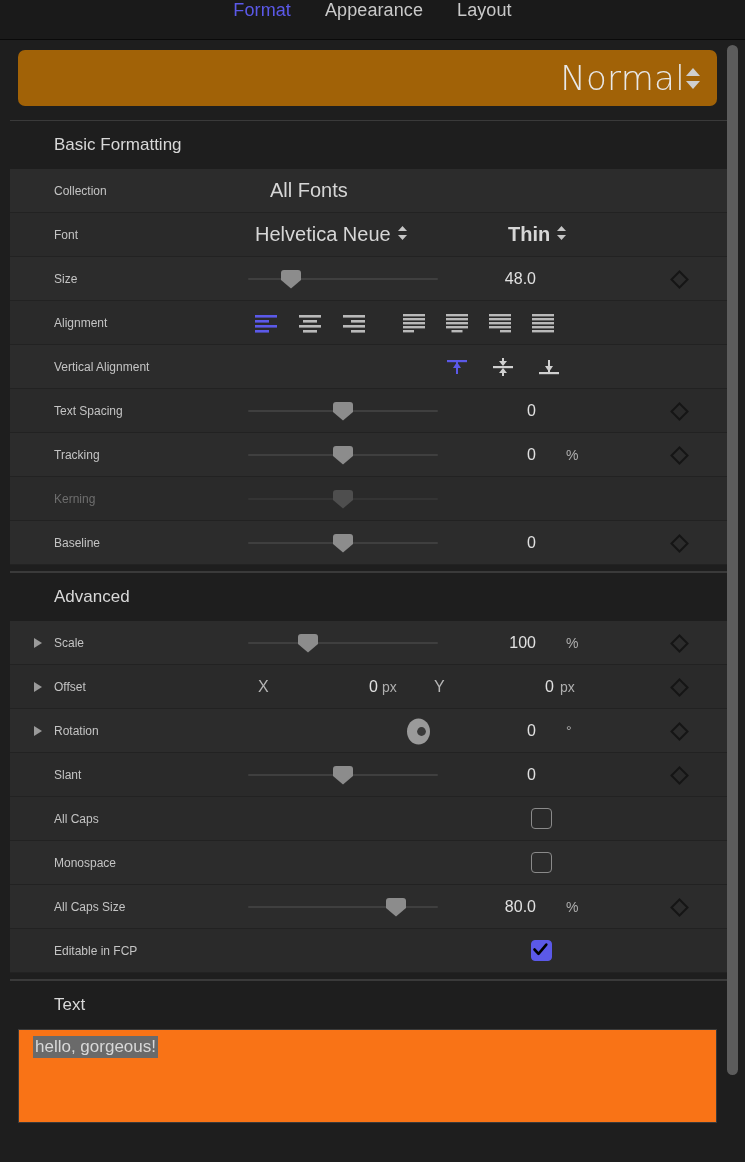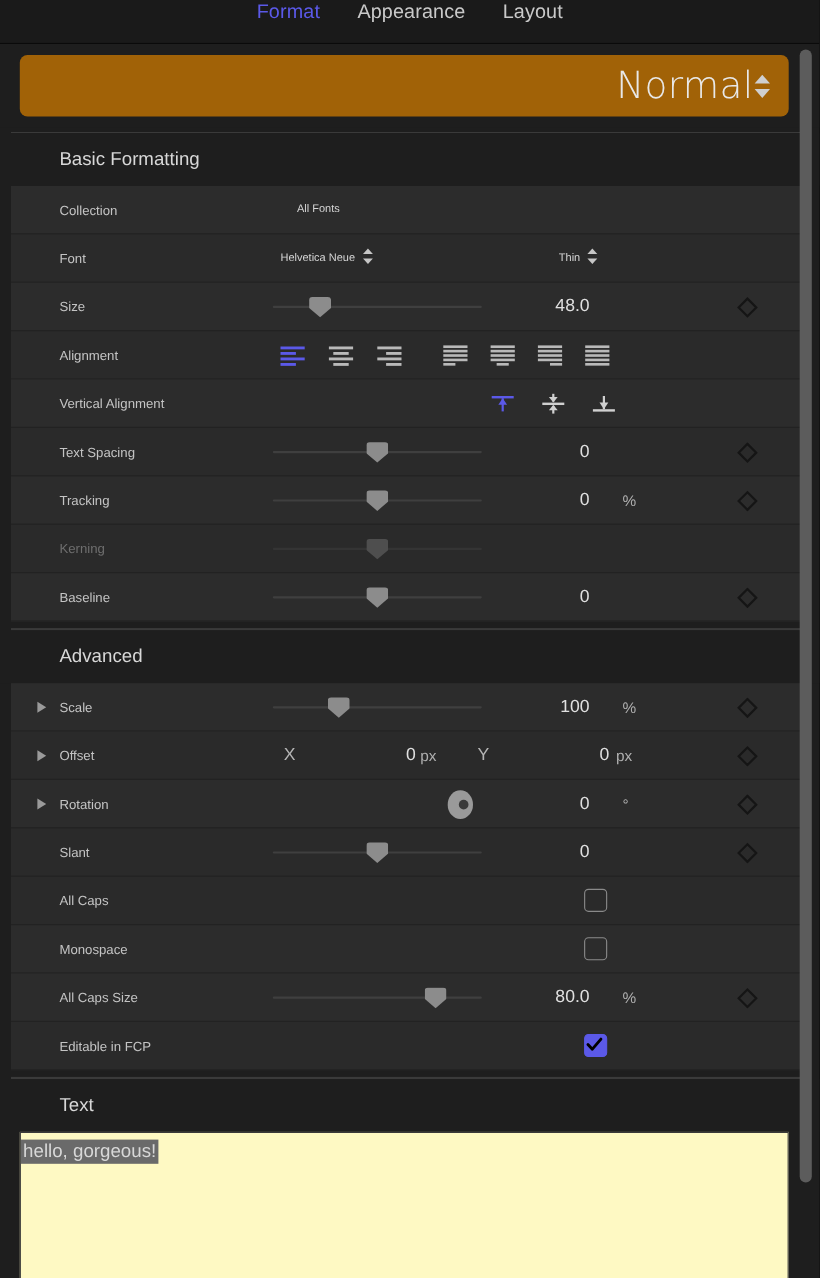--- a/index.html
+++ b/index.html
@@ -124,21 +124,21 @@
   .unit { font-size: 14px; color: #aeaeae; }
   .v-main { left: 416px; width: 110px; }
   .v-unit { left: 556px; width: 30px; text-align: left; }
 
   
   .kf { position: absolute; left: 660px; top: 13px; width: 19px; height: 19px; }
 
   
   .popval {
     position: absolute;
-    font-size: 10px; color: #d6d6d6;
+    font-size: 20px; color: #d6d6d6;
     display: flex; align-items: center; gap: 6px;
   }
 
   
   .aligngrp { position: absolute; display: flex; align-items: center; }
   .aicon { width: 26px; height: 20px; display: block; }
 
   
   .cbox {
     position: absolute; left: 521px; top: 11px;
@@ -147,24 +147,24 @@
   }
   .cbox.on { background: #5b59e8; border-color: #5b59e8; }
 
   
   .dial { position: absolute; left: 394px; top: 8px; width: 29px; height: 29px; }
 
   
   .textsec { background: #1e1e1e; }
   .textbox {
     margin: 0 28px 0 18px;
-    height: 134px;
-    background: #fef9c3;
+    height: 94px;
+    background: #f97316;
     border: 1px solid #3a3a3a;
-    padding: 6px 4px 0 0;
+    padding: 6px 4px 0 14px;
   }
   .textbox .sel {
     display: inline-block;
     font-size: 17px;
     color: #d8d8d8;
     background: #6a6a6a;
     padding: 1px 2px;
   }
 
   
@@ -216,21 +216,21 @@
       <div class="name">Font</div>
       <div class="popval" style="left:245px;">
         <span>Helvetica Neue</span>
         <span>
           <svg width="11" height="16" viewBox="0 0 11 16">
               <path d="M5.5 1 L10 6 L1 6 Z" fill="#c6c6c6"></path>
               <path d="M5.5 15 L1 10 L10 10 Z" fill="#c6c6c6"></path>
             </svg>
         </span>
       </div>
-      <div class="popval" style="left:498px;">
+      <div class="popval" style="left:498px;font-weight:bold;">
         <span>Thin</span>
         <span>
           <svg width="11" height="16" viewBox="0 0 11 16">
               <path d="M5.5 1 L10 6 L1 6 Z" fill="#c6c6c6"></path>
               <path d="M5.5 15 L1 10 L10 10 Z" fill="#c6c6c6"></path>
             </svg>
         </span>
       </div>
     </div>
 

